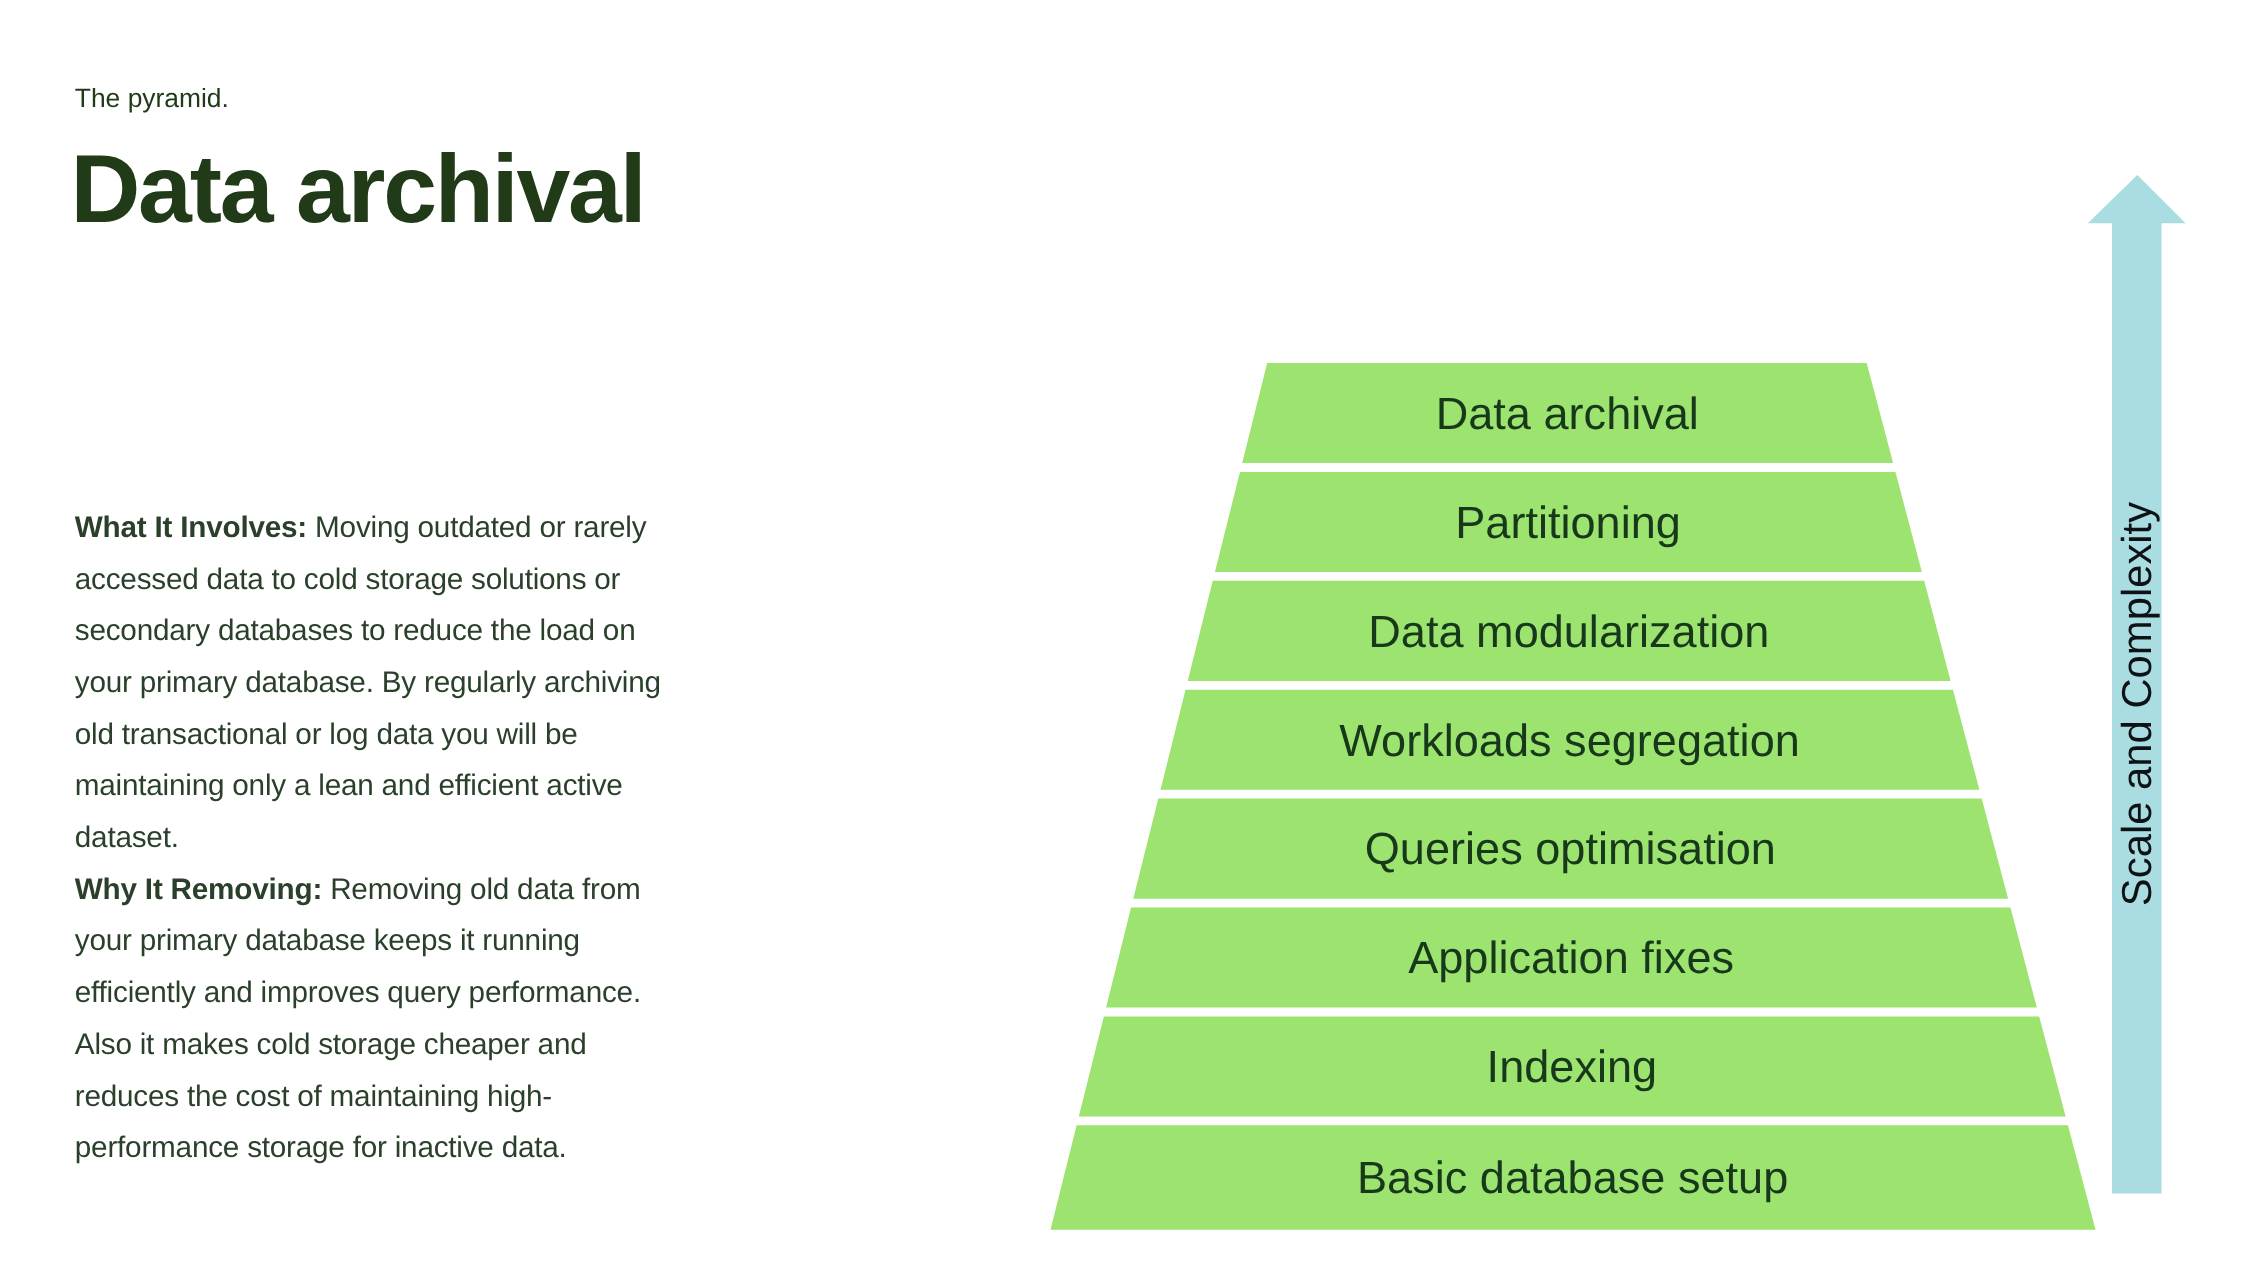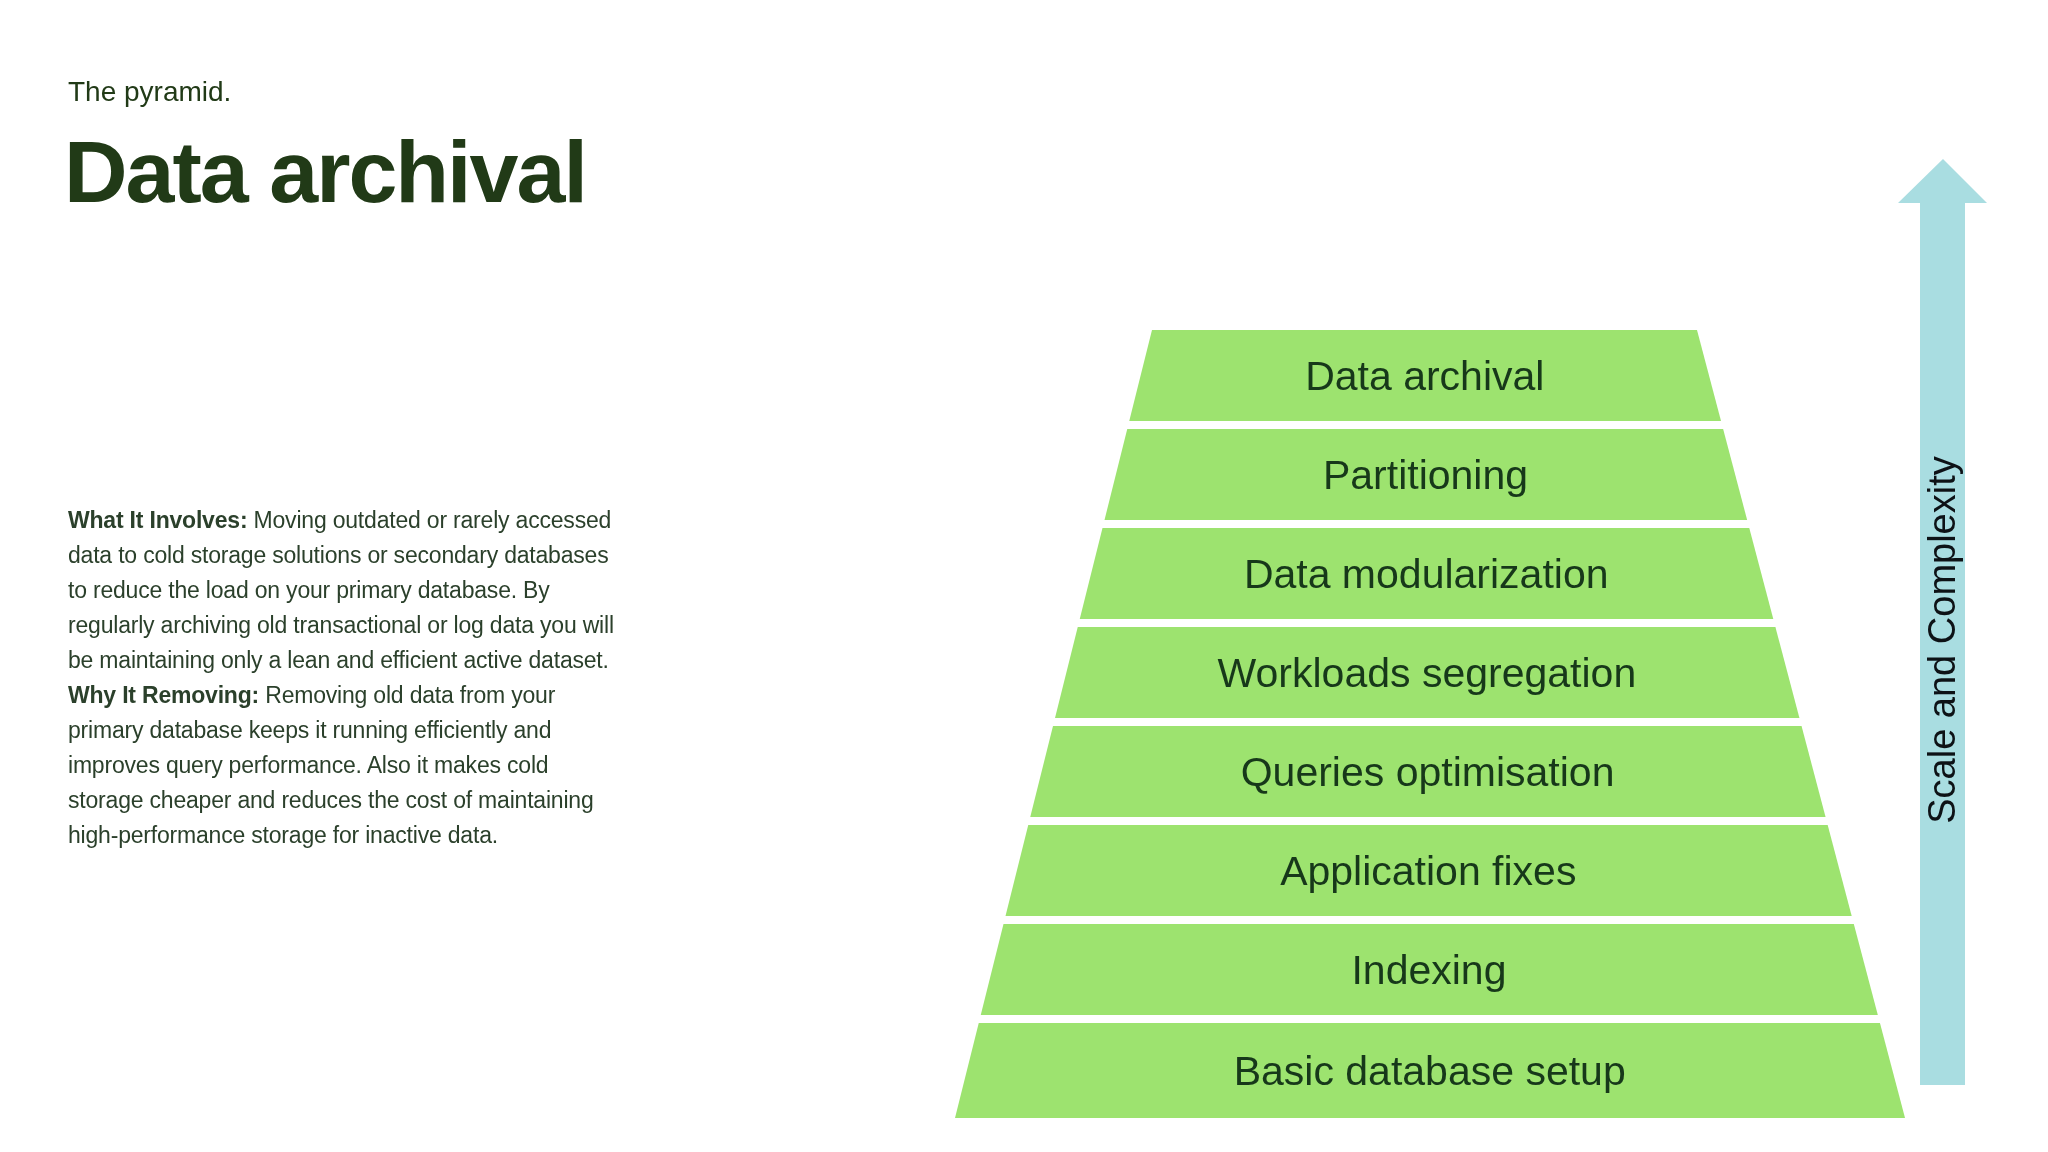--- a/index.html
+++ b/index.html
@@ -9,42 +9,42 @@
     width: 2048px;
     height: 1152px;
     background: var(--bg, #ffffff);
     overflow: hidden;
     font-family: "Liberation Sans", "DejaVu Sans", sans-serif;
   }
   .kicker {
     position: absolute;
     left: 68px;
     top: 78px;
-    font-size: 28px;
+    font-size: 24px;
     line-height: 1;
     color: var(--title-color, #203a17);
   }
   .title {
     position: absolute;
     left: 64px;
     top: 128px;
     margin: 0;
     font-size: 88px;
     line-height: 1;
     font-weight: 700;
     letter-spacing: -2px;
     color: var(--title-color, #203a17);
   }
   .desc {
     position: absolute;
     left: 68px;
-    top: 503px;
+    top: 456px;
     width: 560px;
-    font-size: 23px;
-    line-height: 35px;
+    font-size: 27px;
+    line-height: 47px;
     letter-spacing: -0.2px;
     color: var(--body-color, #2b402b);
   }
   .desc p { margin: 0; }
   .desc b { font-weight: 700; }
   .diagram {
     position: absolute;
     left: 0;
     top: 0;
     width: 2048px;

